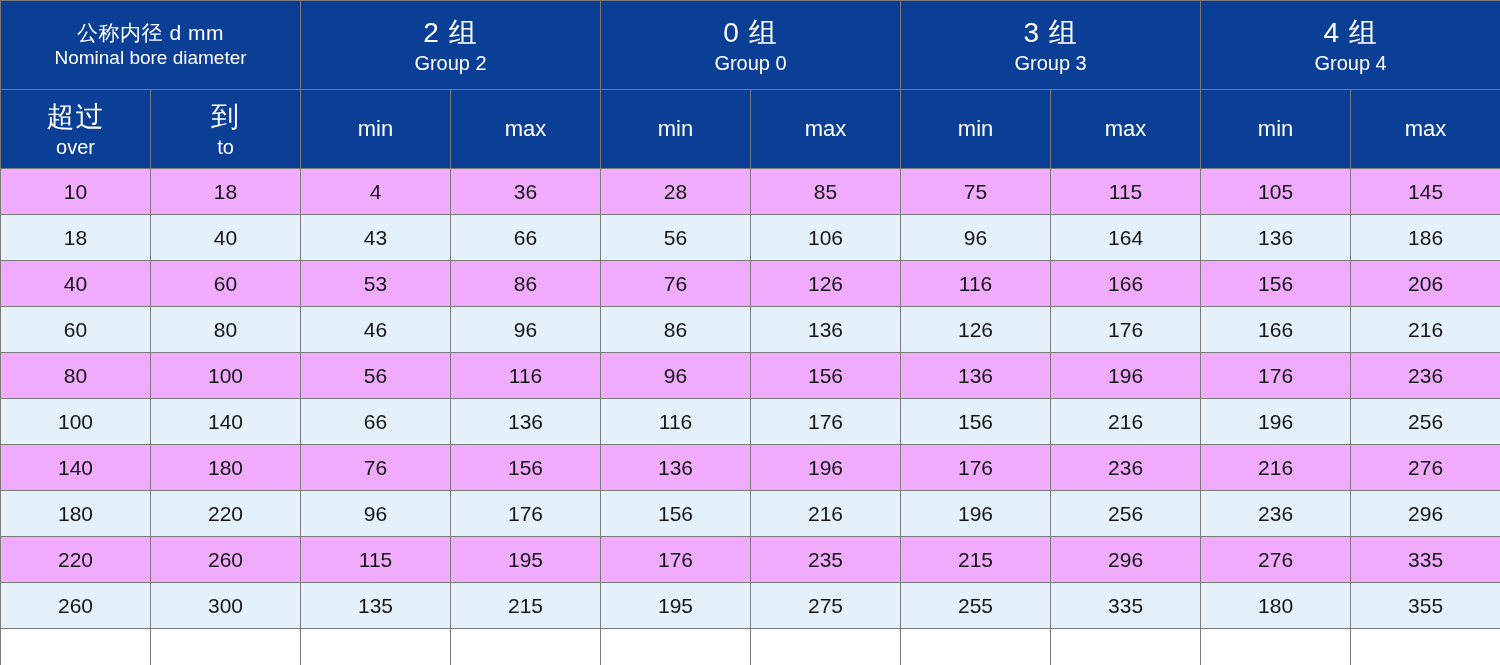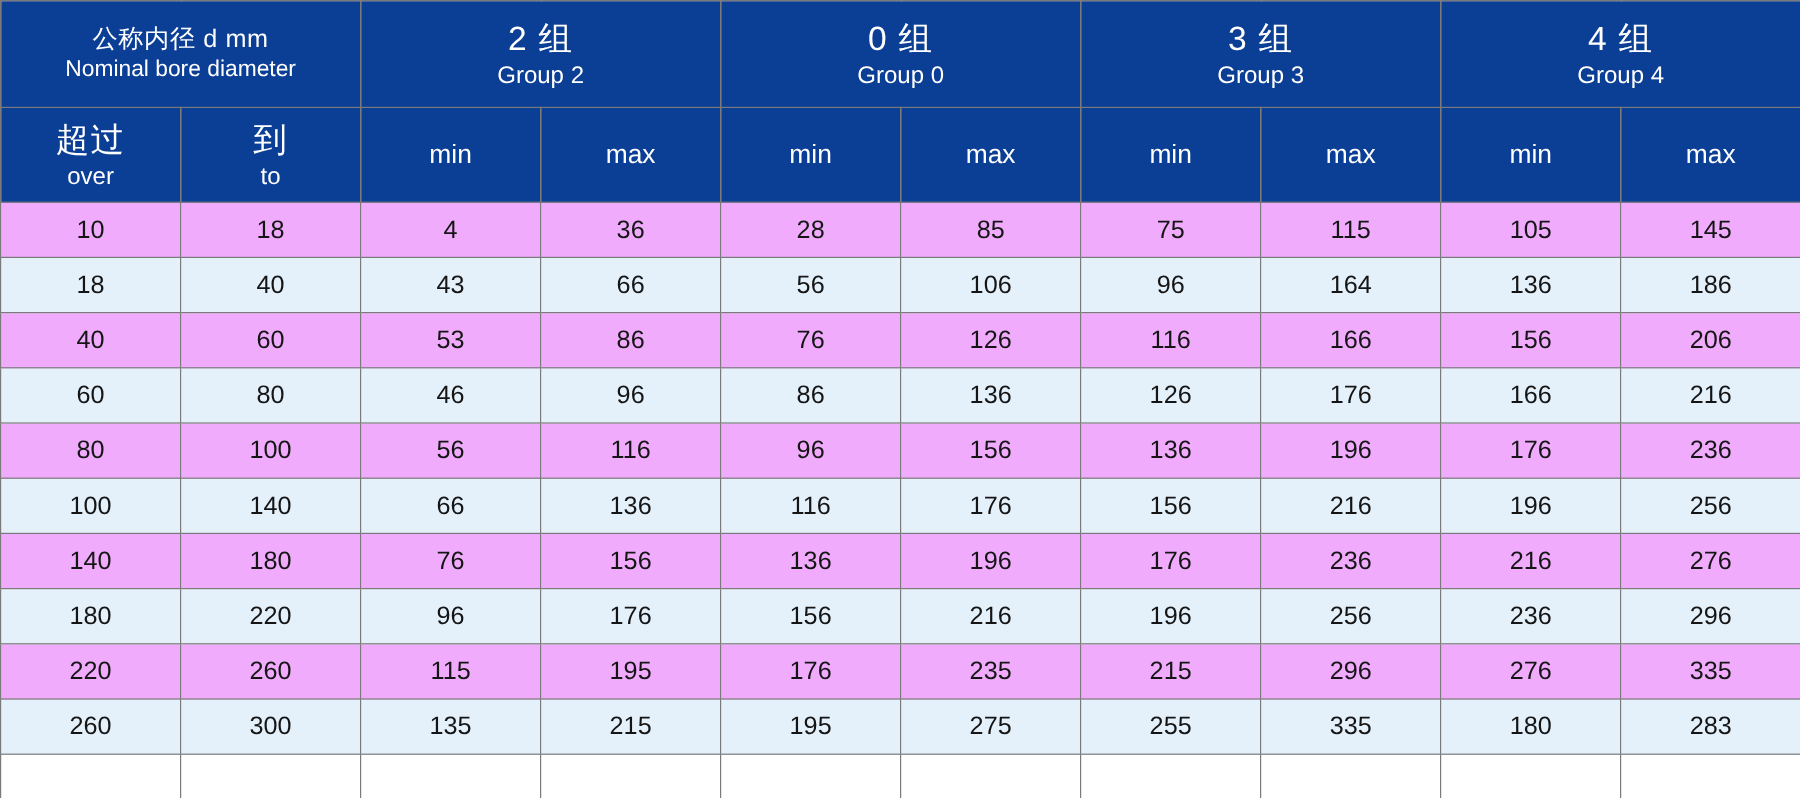--- a/index.html
+++ b/index.html
@@ -256,21 +256,21 @@
       <tr class="row-even">
         <td class="data">260</td>
         <td class="data">300</td>
         <td class="data">135</td>
         <td class="data">215</td>
         <td class="data">195</td>
         <td class="data">275</td>
         <td class="data">255</td>
         <td class="data">335</td>
         <td class="data">180</td>
-        <td class="data">283</td>
+        <td class="data">355</td>
       </tr>
       <tr class="row-blank">
         <td class="data"></td>
         <td class="data"></td>
         <td class="data"></td>
         <td class="data"></td>
         <td class="data"></td>
         <td class="data"></td>
         <td class="data"></td>
         <td class="data"></td>

